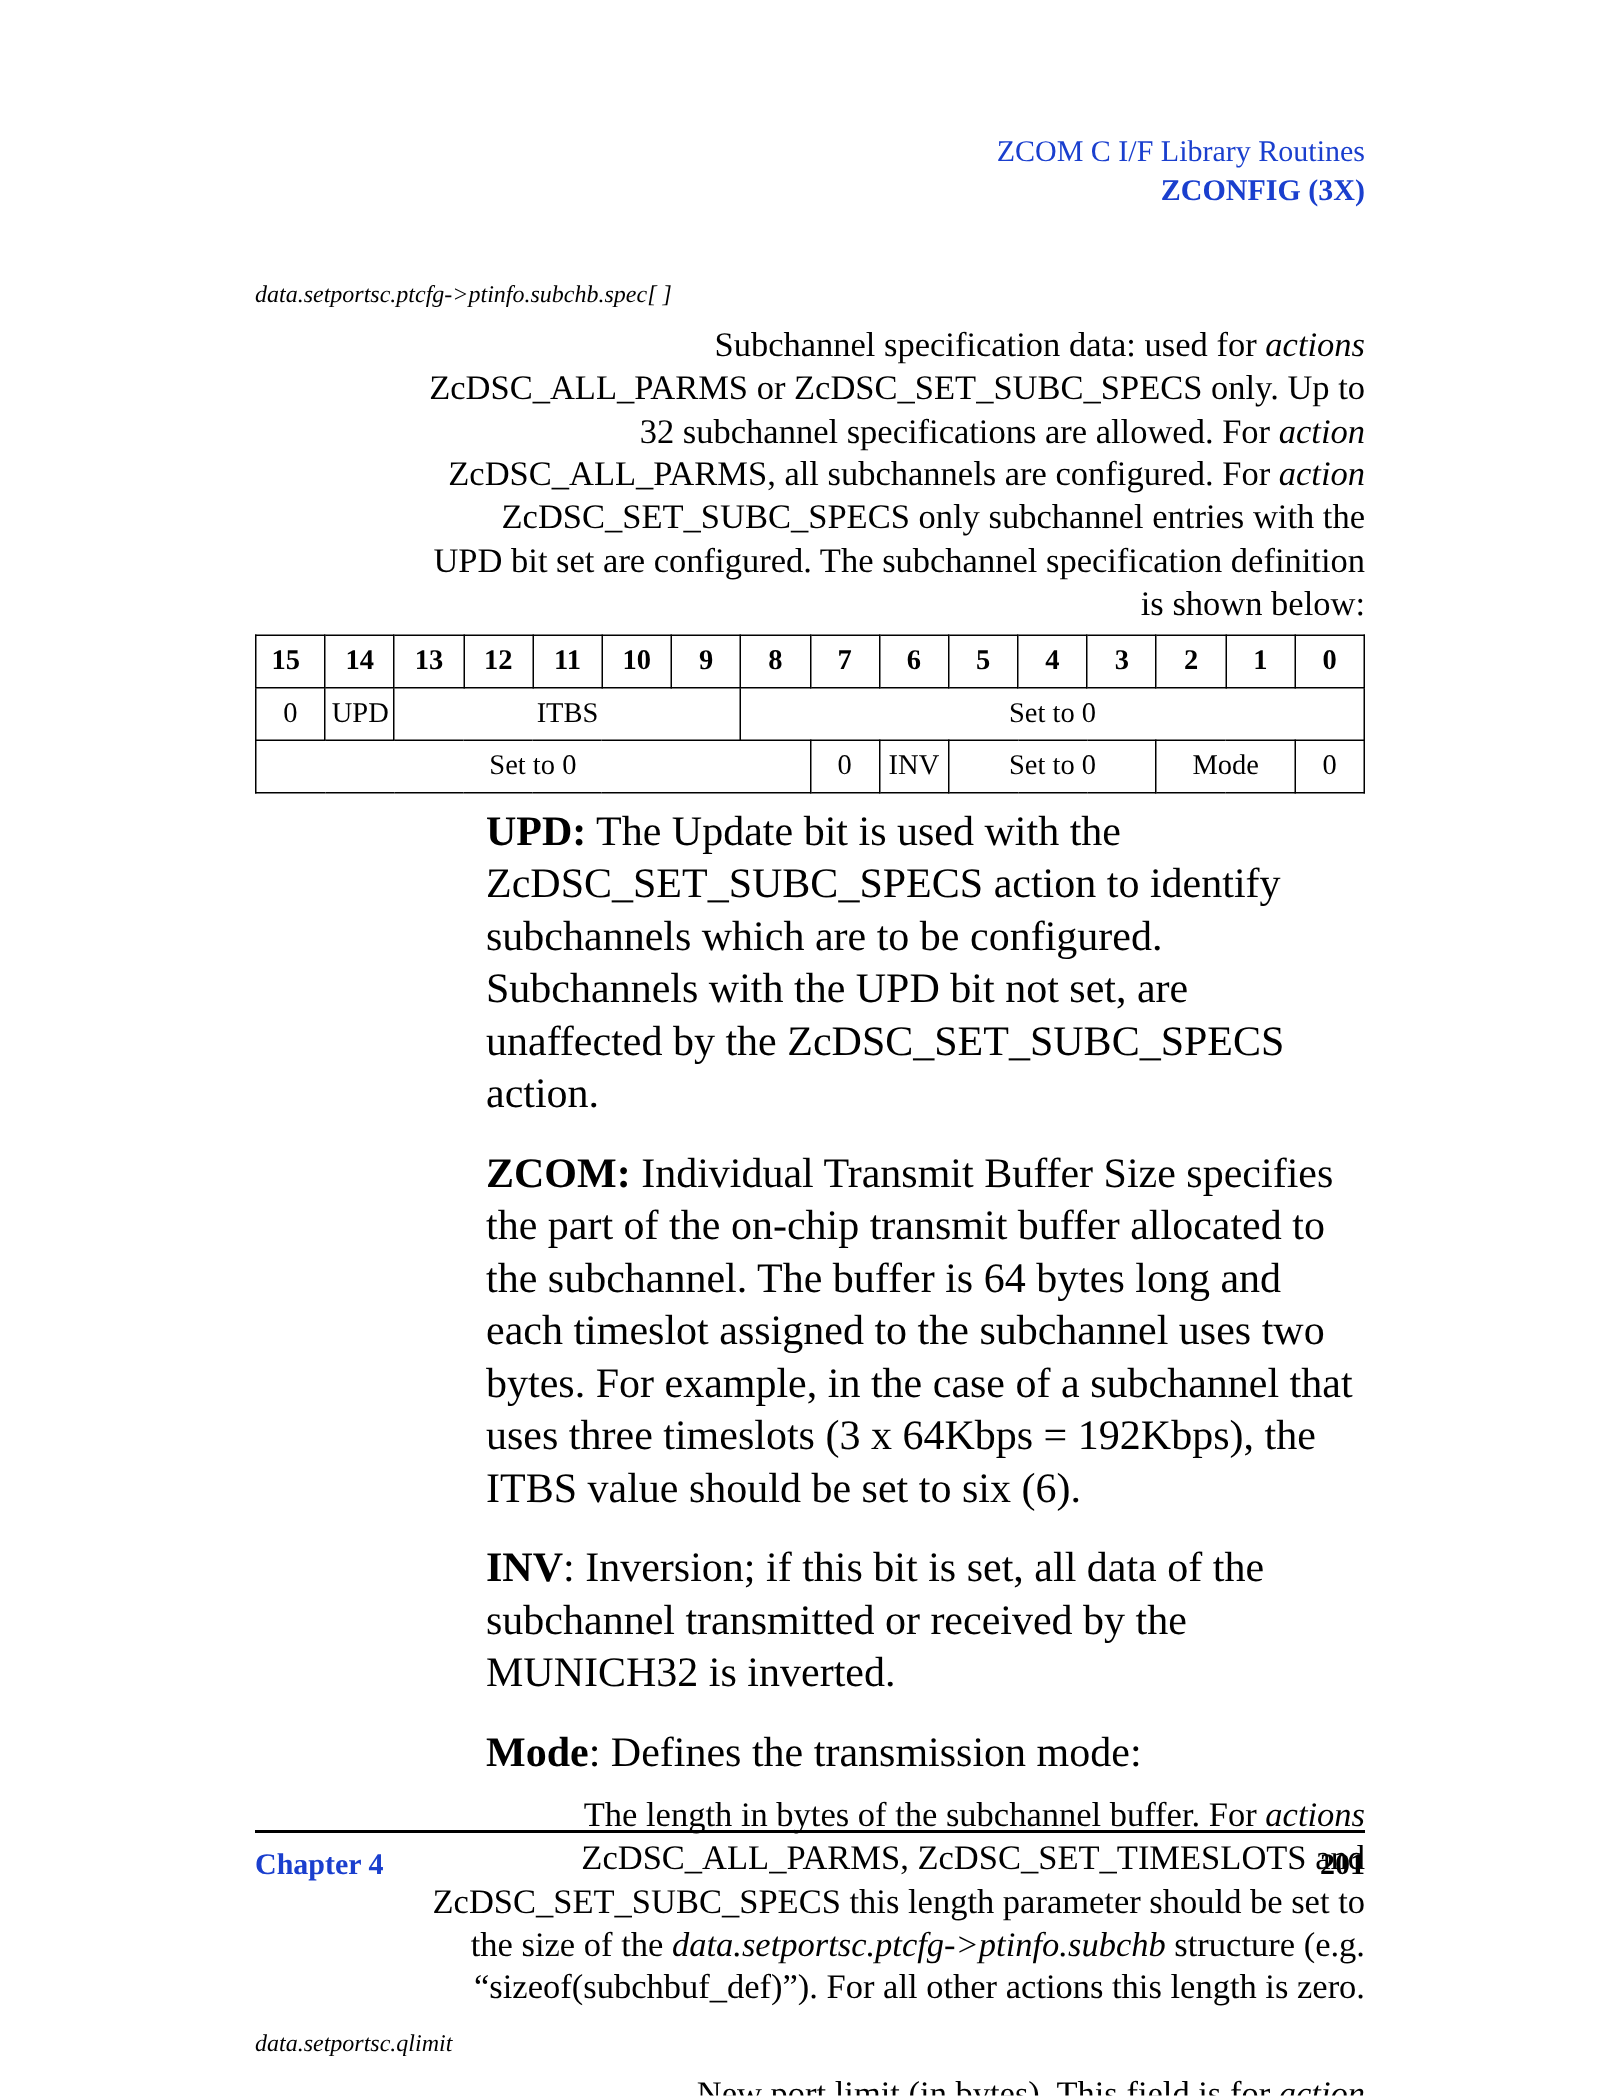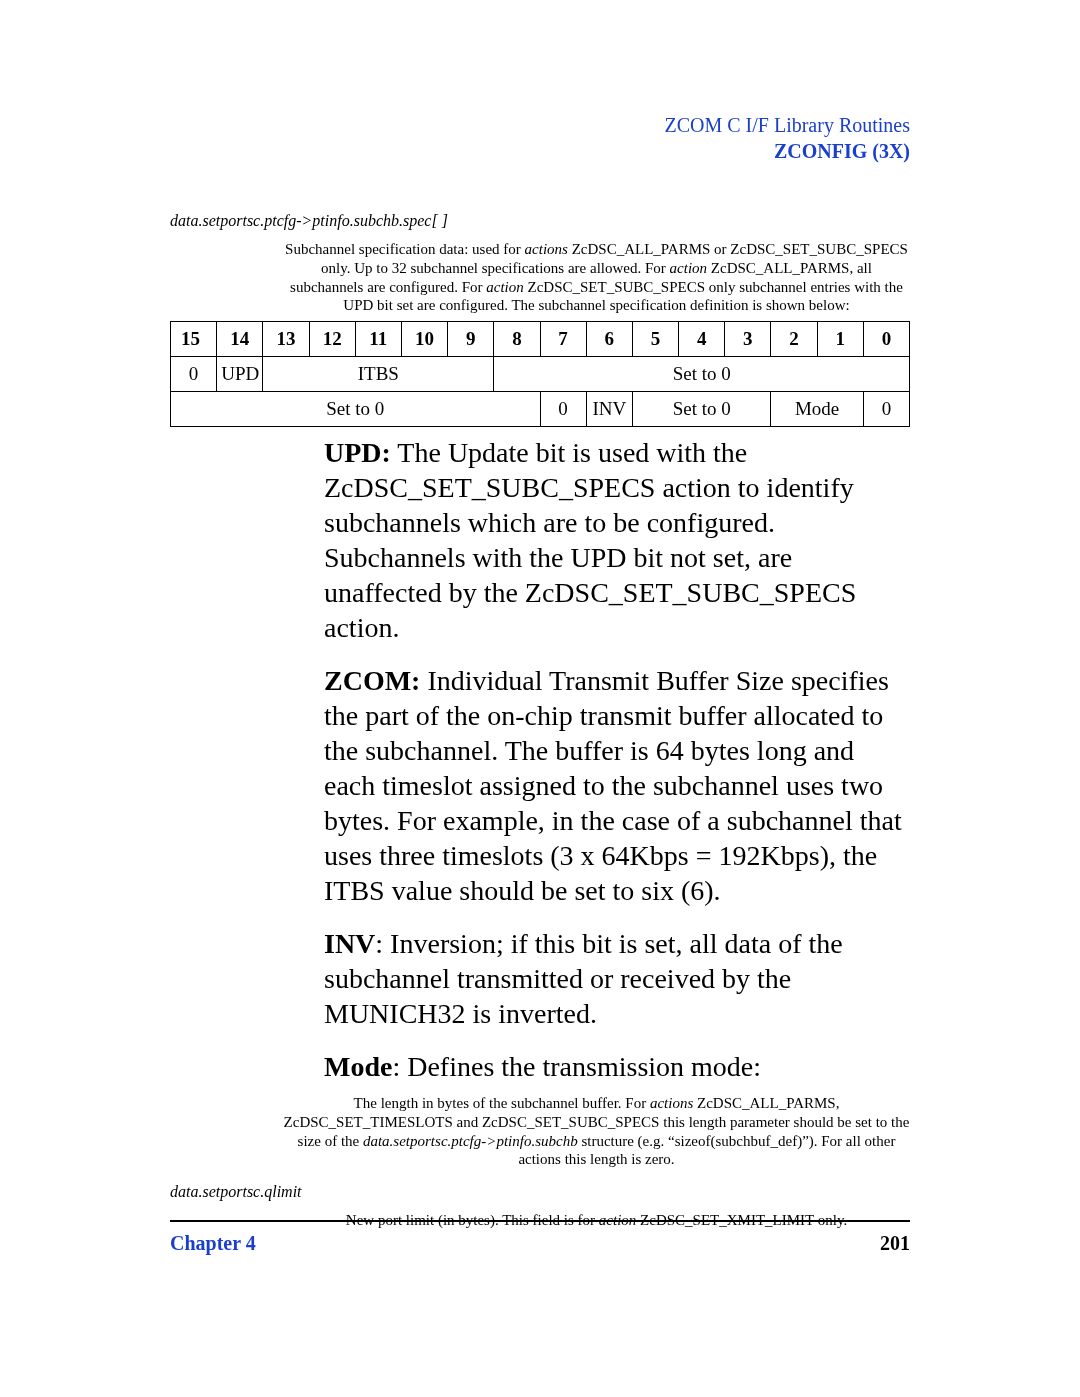--- a/index.html
+++ b/index.html
@@ -7,41 +7,41 @@
     padding: 0;
     background: #ffffff;
     font-family: "Times New Roman", Times, serif;
     color: #000;
   }
   .page {
     width: 1080px;
     height: 1397px;
     position: relative;
     box-sizing: border-box;
-    padding: 112px 170px 0 170px;
+    padding: 88px 170px 0 170px;
   }
   .header-right {
     text-align: right;
     font-size: 20px;
     line-height: 1.3;
     margin-bottom: 48px;
   }
   .hdr-link { color: #1a3fce; }
   .hdr-bold { color: #1a3fce; font-weight: bold; }
   .subhead {
     font-style: italic;
     font-size: 16px;
     margin-bottom: 10px;
   }
   .para-indent {
-    font-size: 15px;
+    font-size: 23px;
     line-height: 1.25;
     margin-left: 113px;
     margin-bottom: 6px;
-    text-align: center;
+    text-align: right;
   }
   .table-wrap {
     margin-top: 4px;
     margin-bottom: 8px;
   }
   table.bits {
     border-collapse: collapse;
     width: 100%;
     table-layout: fixed;
     font-size: 19px;

